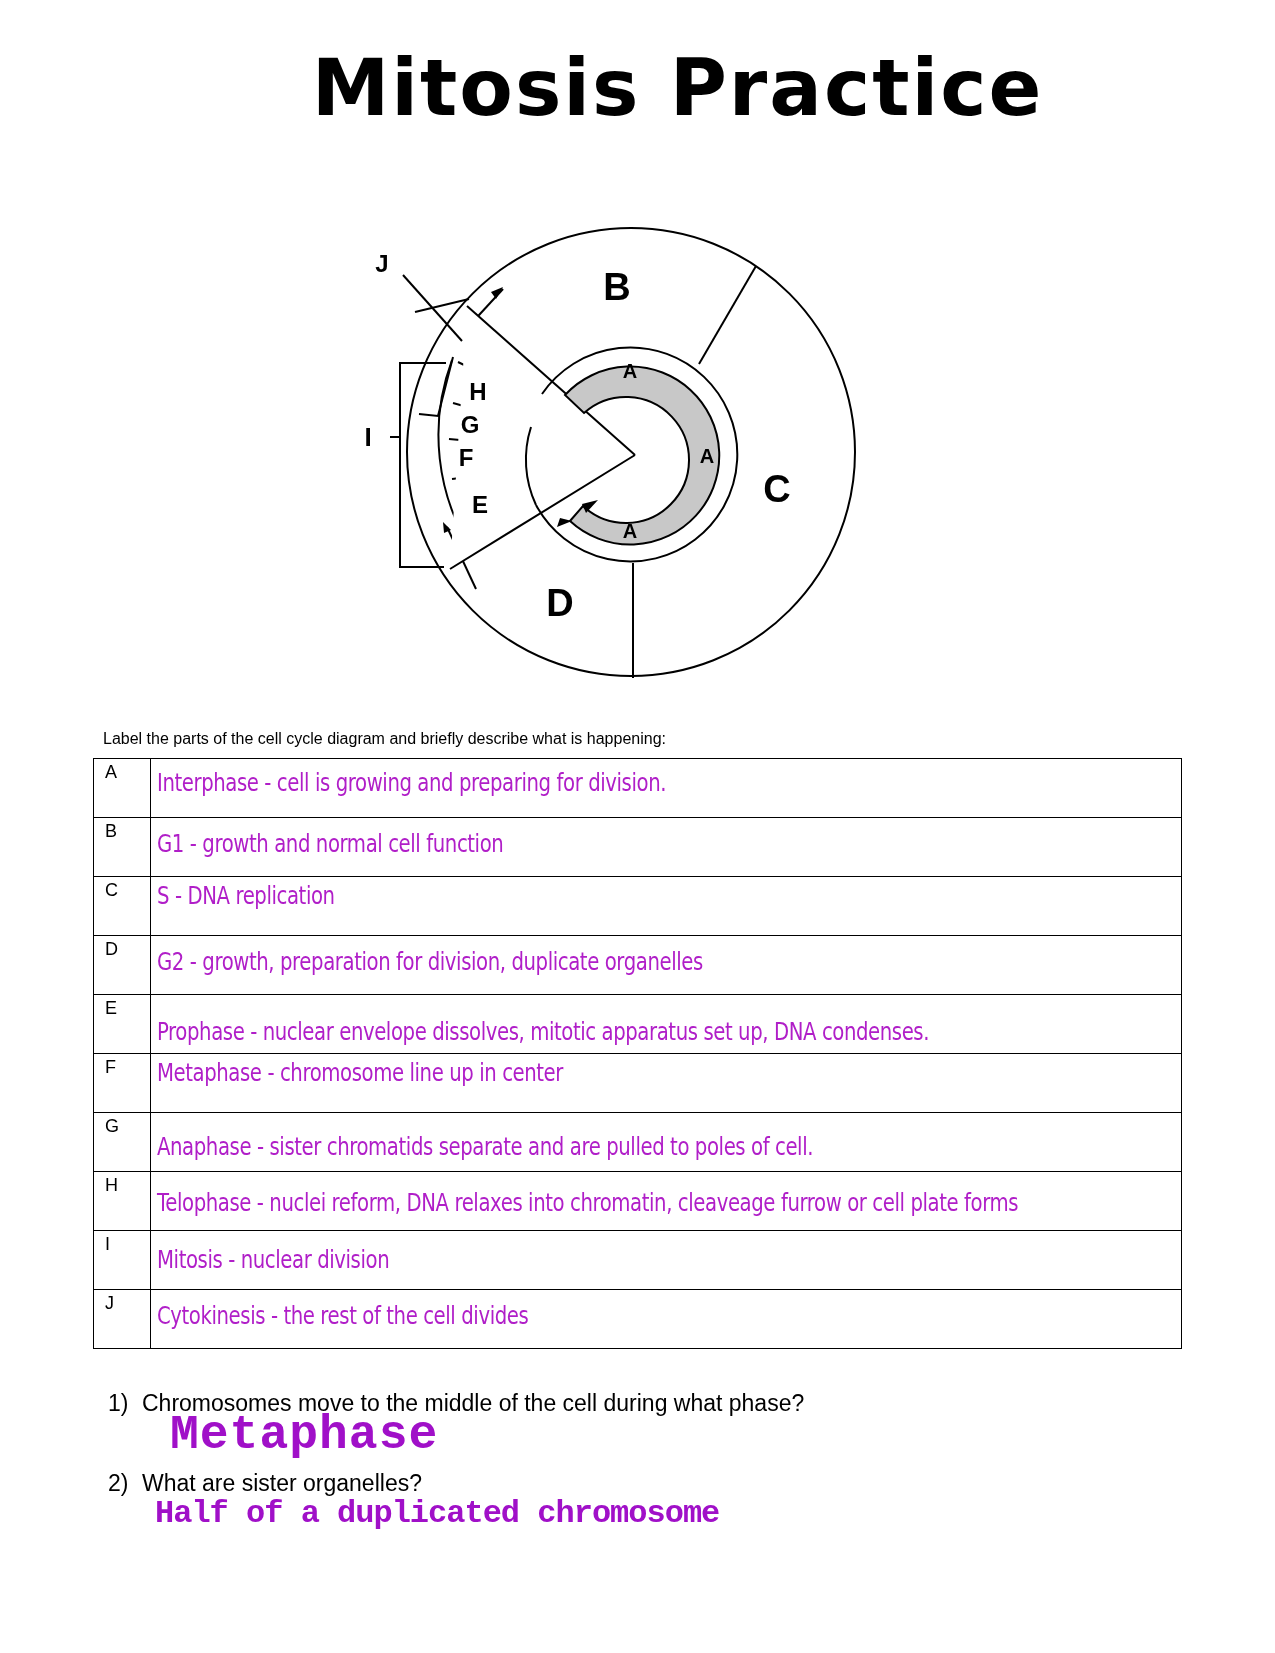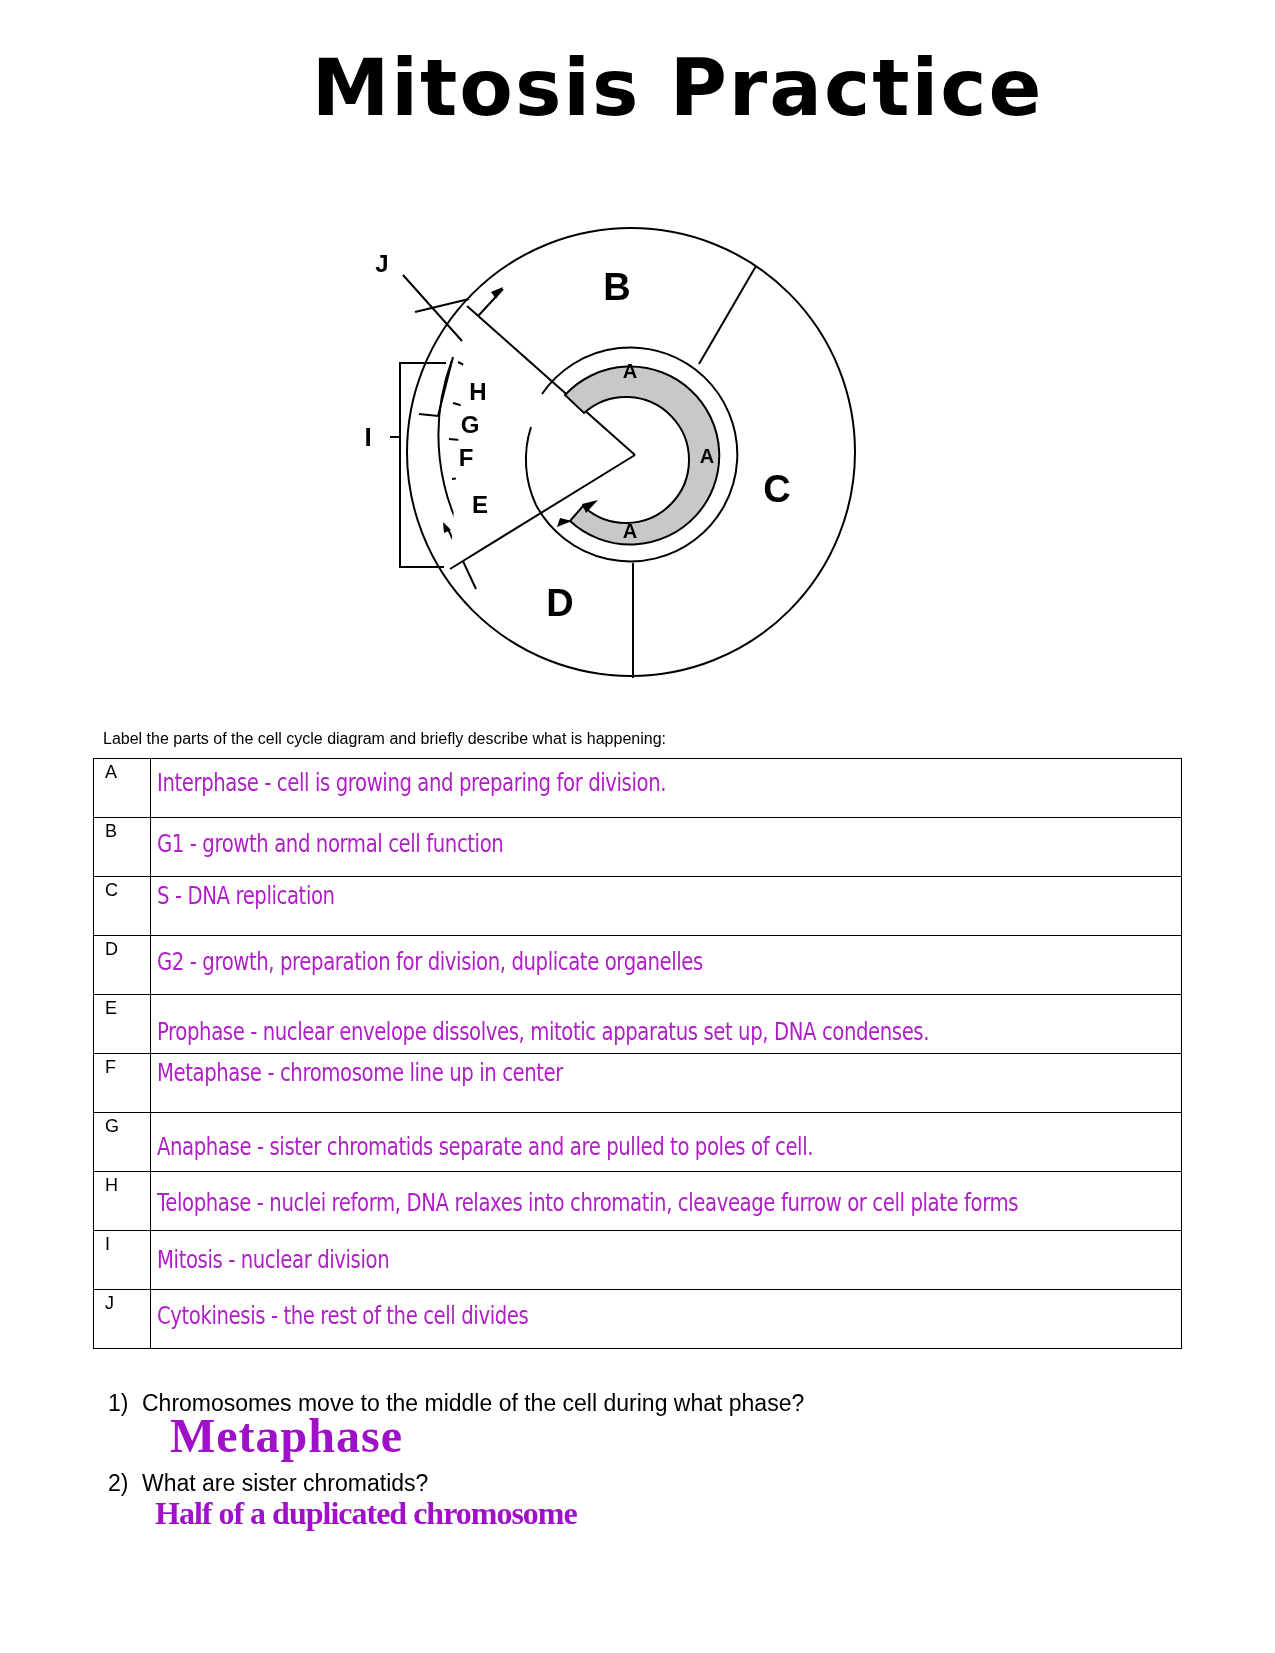--- a/index.html
+++ b/index.html
@@ -13,21 +13,21 @@
   .instructions { position:absolute; left:103px; top:730px; font-size:16px; }
   table.answers { position:absolute; left:93px; top:758px; width:1089px;
                   border-collapse:collapse; table-layout:fixed; }
   table.answers td { border:1.5px solid #000; height:58px; vertical-align:top; padding:0; }
   table.answers td.letter { width:57px; font-size:18px; padding:3px 0 0 11px; box-sizing:border-box; }
   table.answers td.answer { color:#b01ec8; font-family:"DejaVu Sans", sans-serif;
                             font-size:24px; letter-spacing:-0.5px; position:relative; }
   table.answers td.answer span { position:absolute; left:6px; white-space:nowrap; transform:scaleX(0.82); transform-origin:left center; }
   .question { position:absolute; left:108px; font-size:23px; }
   .question .num { display:inline-block; width:34px; }
-  .hand { position:absolute; color:#a010c8; font-family:Liberation Serif, serif;
+  .hand { position:absolute; color:#a010c8; font-family:Liberation Mono, monospace;
           font-weight:bold; white-space:nowrap; }
 </style>
 </head>
 <body>
 
 <div class="title">Mitosis Practice</div>
 
 <svg class="diagram" viewBox="340 210 560 500" xmlns="http://www.w3.org/2000/svg">
   <g fill="none" stroke="#000" stroke-width="2">
 
@@ -150,15 +150,15 @@
       </tr>
     </tbody>
 </table>
 
 <div class="question" style="top:1390px;">
   <span class="num">1)</span><span>Chromosomes move to the middle of the cell during what phase?</span>
 </div>
 <div class="hand" style="left:170px; top:1408px; font-size:48px; letter-spacing:1px;">Metaphase</div>
 
 <div class="question" style="top:1470px;">
-  <span class="num">2)</span><span>What are sister chromatids?</span>
+  <span class="num">2)</span><span>What are sister organelles?</span>
 </div>
 <div class="hand" style="left:155px; top:1495px; font-size:32px; letter-spacing:-1px;">Half of a duplicated chromosome</div>
 
 </body></html>

